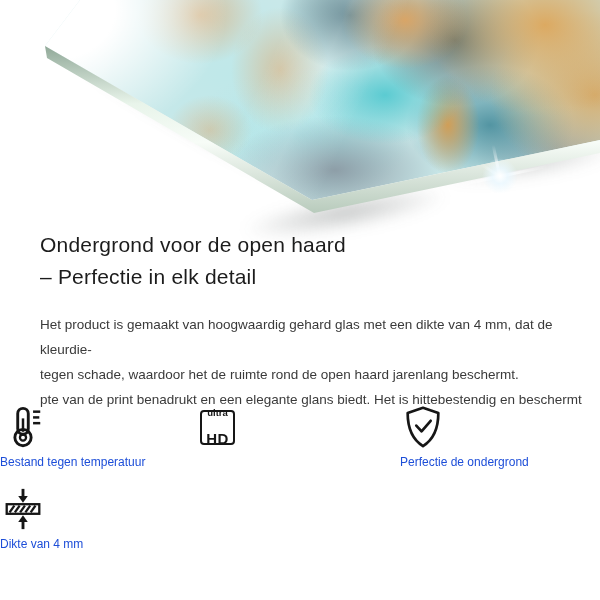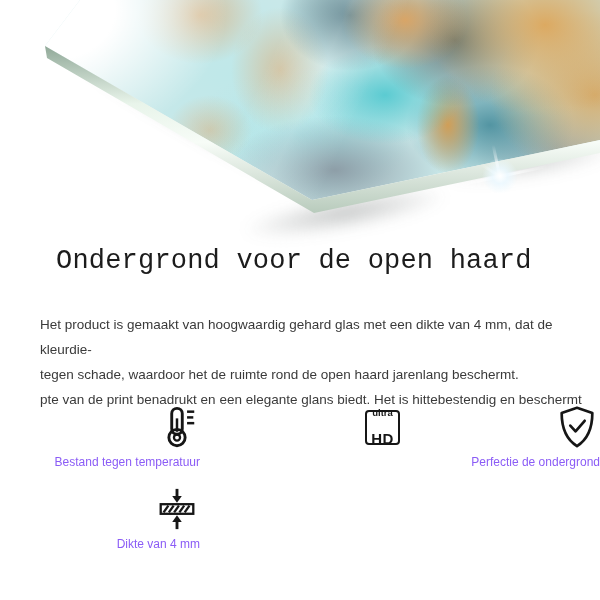--- a/index.html
+++ b/index.html
@@ -49,33 +49,33 @@
   .sparkle{position:absolute;left:462px;top:138px;width:76px;height:76px;pointer-events:none;}
   .sparkle .glow{position:absolute;left:20px;top:20px;width:36px;height:36px;border-radius:50%;
     background:radial-gradient(circle,rgba(255,255,255,1) 0%,rgba(235,248,255,.85) 30%,rgba(255,255,255,0) 70%);}
   .sparkle .ray{position:absolute;left:50%;top:50%;height:2.5px;transform-origin:center;
     background:linear-gradient(90deg,rgba(255,255,255,0),rgba(255,255,255,.97),rgba(255,255,255,0));}
   .ray-a{width:96px;margin-left:-48px;margin-top:-1px;transform:rotate(-12deg);}
   .ray-b{width:64px;margin-left:-32px;margin-top:-1px;transform:rotate(78deg);}
   .ray-c{width:44px;margin-left:-22px;margin-top:-1px;opacity:.7;transform:rotate(33deg);}
 
   
-  .title{position:absolute;left:40px;top:229px;width:540px;margin:16px;
-    font-family:Liberation Mono, monospace;font-weight:400;
-    font-size:27px;line-height:32px;color:#1c1c1c;letter-spacing:.2px;}
+  .title{position:absolute;left:40px;top:229px;width:540px;margin:0;
+    font-family:Liberation Sans, sans-serif;font-weight:400;
+    font-size:21px;line-height:32px;color:#1c1c1c;letter-spacing:.2px;}
   .desc{position:absolute;left:40px;top:312px;width:545px;
     font-size:13.5px;line-height:25px;color:#3a3a3a;}
 
   
   .features{position:absolute;left:0;top:395px;width:600px;
     display:grid;grid-template-columns:repeat(3,1fr);grid-auto-rows:88px;}
-  .cell{display:flex;flex-direction:column;align-items:flex-end;}
+  .cell{display:flex;flex-direction:column;align-items:flex-start;}
   .cell:nth-child(-n+3){padding-top:6px;}
   .icon-box{height:52px;display:flex;align-items:center;justify-content:center;}
-  .flabel{margin-top:2px;font-size:12px;color:#8b5cf6;}
+  .flabel{margin-top:2px;font-size:12px;color:#1d4ed8;}
   .icon-box svg{display:block;}
 
   .uhd{width:31px;height:31px;border:2.5px solid #161616;border-radius:4px;
     display:flex;flex-direction:column;align-items:center;justify-content:center;
     color:#161616;line-height:1;}
   .uhd .t1{font-size:9.5px;font-weight:bold;}
   .uhd .t2{font-size:15px;font-weight:bold;margin-top:13px;letter-spacing:.3px;}
 </style>
 </head>
 <body>
@@ -91,20 +91,21 @@
     <div class="sparkle">
       <span class="ray ray-a"></span>
         <span class="ray ray-b"></span>
         <span class="ray ray-c"></span>
       <span class="glow"></span>
     </div>
   </div>
 
   <h1 class="title">
     <span>Ondergrond voor de open haard</span><br>
+    <span>– Perfectie in elk detail</span>
   </h1>
 
   <div class="desc">
     <div>Het product is gemaakt van hoogwaardig gehard glas met een dikte van 4 mm, dat de kleurdie-</div>
     <div>tegen schade, waardoor het de ruimte rond de open haard jarenlang beschermt.</div>
     <div>pte van de print benadrukt en een elegante glans biedt. Het is hittebestendig en beschermt</div>
   </div>
 
   <div class="features">
 

